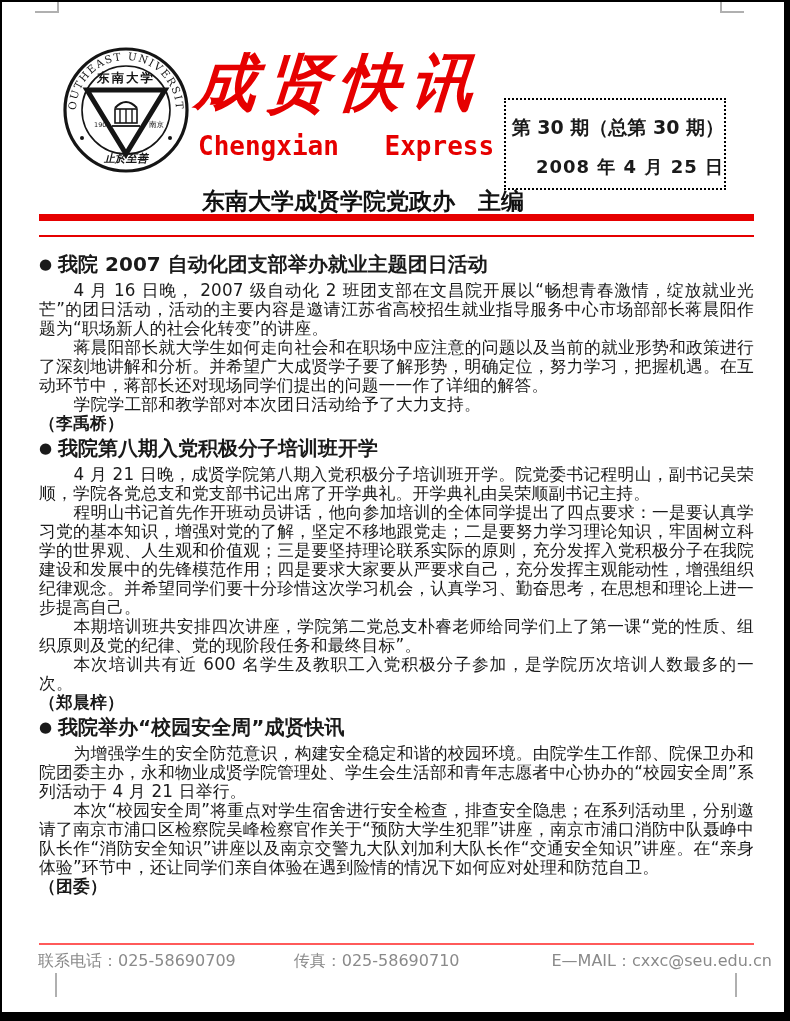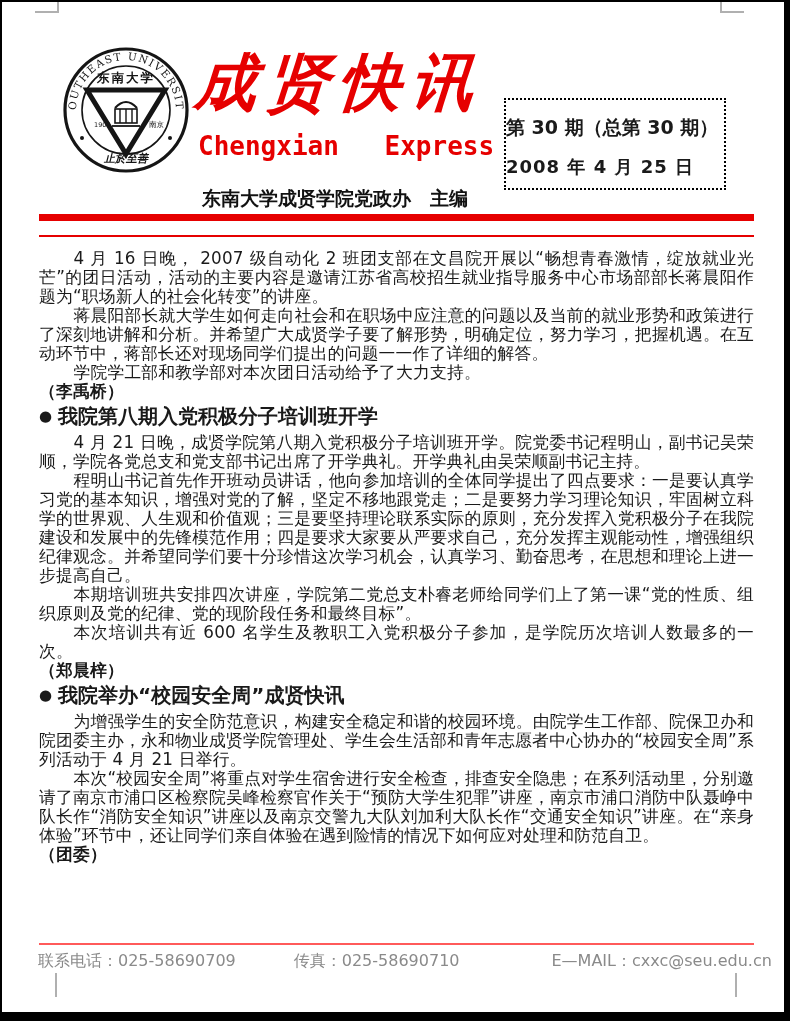--- a/index.html
+++ b/index.html
@@ -34,27 +34,27 @@
     white-space:nowrap;
   }
   .mast-sub{
     position:absolute;left:196px;top:129px;
     font-family:"DejaVu Sans Mono", monospace;
     font-weight:bold;font-size:26px;color:#e60000;
     word-spacing:30px;white-space:nowrap;
   }
   .mast-pub{
     position:absolute;left:200px;top:184px;
-    font-weight:bold;font-size:19px;color:#111;
+    font-weight:bold;font-size:23px;color:#111;
     white-space:nowrap;
   }
   .issue-box{
     position:absolute;left:502px;top:96px;width:222px;height:92px;
     box-sizing:border-box;border:2px dotted #000;
-    text-align:left;
+    text-align:right;
   }
   .issue-no{font-weight:bold;font-size:19px;margin-top:15px;}
   .issue-date{font-weight:bold;font-size:18px;margin-top:14px;letter-spacing:1px;}
 
   .rule-thick{position:absolute;left:37px;top:212px;width:715px;height:7px;background:#e60000;}
   .rule-thin{position:absolute;left:37px;top:233px;width:715px;height:2px;background:#e60000;}
 
   
   .content{position:absolute;left:37px;top:247px;width:715px;}
   .art-head{
@@ -126,20 +126,21 @@
     <div class="issue-no">第 30 期（总第 30 期）</div>
     <div class="issue-date">2008 年 4 月 25 日</div>
   </div>
 
   <div class="rule-thick"></div>
   <div class="rule-thin"></div>
 
   <div class="content">
 
     <div class="art">
+      <div class="art-head"><span class="bullet">●</span><span>我院 2007 自动化团支部举办就业主题团日活动</span></div>
       <p>4 月 16 日晚，  2007 级自动化 2 班团支部在文昌院开展以“畅想青春激情，绽放就业光芒”的团日活动，活动的主要内容是邀请江苏省高校招生就业指导服务中心市场部部长蒋晨阳作题为“职场新人的社会化转变”的讲座。</p>
       <p>蒋晨阳部长就大学生如何走向社会和在职场中应注意的问题以及当前的就业形势和政策进行了深刻地讲解和分析。并希望广大成贤学子要了解形势，明确定位，努力学习，把握机遇。在互动环节中，蒋部长还对现场同学们提出的问题一一作了详细的解答。</p>
       <p>学院学工部和教学部对本次团日活动给予了大力支持。</p>
       <p class="byline">（李禹桥）</p>
     </div>
 
     <div class="art">
       <div class="art-head"><span class="bullet">●</span><span>我院第八期入党积极分子培训班开学</span></div>
       <p>4 月 21 日晚，成贤学院第八期入党积极分子培训班开学。院党委书记程明山，副书记吴荣顺，学院各党总支和党支部书记出席了开学典礼。开学典礼由吴荣顺副书记主持。</p>
       <p>程明山书记首先作开班动员讲话，他向参加培训的全体同学提出了四点要求：一是要认真学习党的基本知识，增强对党的了解，坚定不移地跟党走；二是要努力学习理论知识，牢固树立科学的世界观、人生观和价值观；三是要坚持理论联系实际的原则，充分发挥入党积极分子在我院建设和发展中的先锋模范作用；四是要求大家要从严要求自己，充分发挥主观能动性，增强组织纪律观念。并希望同学们要十分珍惜这次学习机会，认真学习、勤奋思考，在思想和理论上进一步提高自己。</p>

